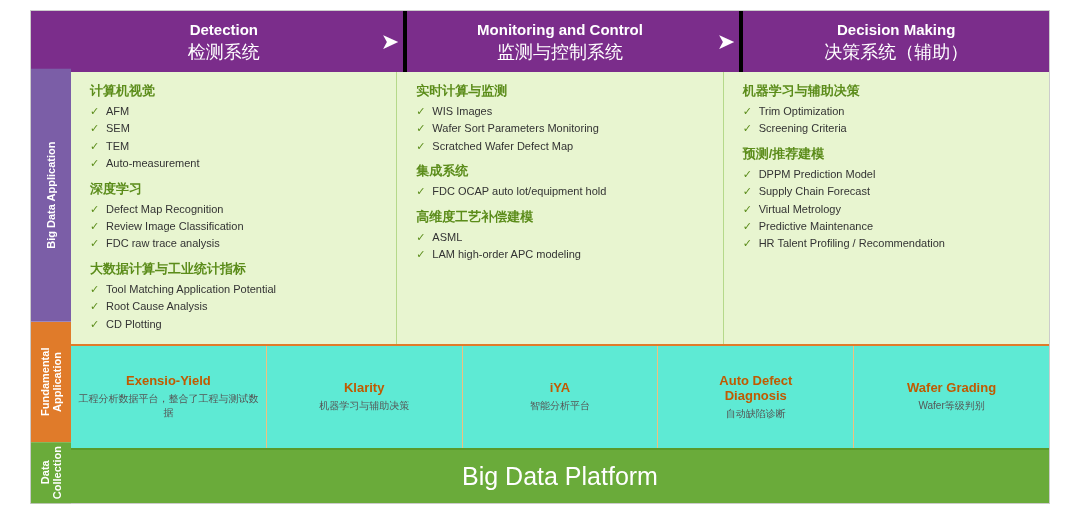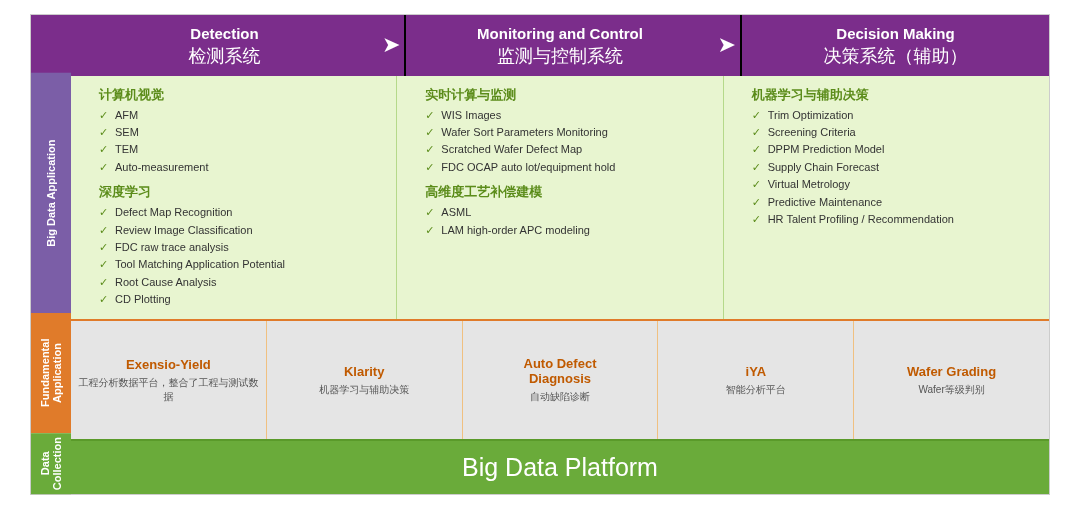--- a/index.html
+++ b/index.html
@@ -64,21 +64,21 @@
     .header-row {
       display: flex;
       flex-direction: row;
       background: #7B2D8B;
     }
     .header-cell {
       flex: 1;
       text-align: center;
       padding: 10px 8px 8px 8px;
       color: #fff;
-      border-left: 2px solid #000000;
+      border-left: 4px solid #000000;
     }
     .header-cell:first-child {
       border-left: none;
     }
     .header-title {
       font-size: 15px;
       font-weight: bold;
     }
     .header-subtitle {
       font-size: 18px;
@@ -86,21 +86,21 @@
     }
     
     .big-data-row {
       display: flex;
       flex-direction: row;
       background: #E8F5D0;
       flex: 1;
     }
     .big-data-col {
       flex: 1;
-      padding: 10px 28px;
+      padding: 10px 19px;
       border-left: 1px solid #b5d98a;
     }
     .big-data-col:first-child {
       border-left: none;
     }
     .section-title-zh {
       font-size: 13px;
       font-weight: bold;
       color: #5B8C1A;
       margin-bottom: 4px;
@@ -120,22 +120,22 @@
     .check-mark {
       color: #5B8C1A;
       margin-right: 4px;
       font-size: 11px;
       min-width: 12px;
     }
     
     .fundamental-row {
       display: flex;
       flex-direction: row;
-      background: #e5e5e5;
-      height: 120px;
+      background: #5eead4;
+      height: 104px;
       border-top: 2px solid #E07B2A;
     }
     .fundamental-cell {
       flex: 1;
       display: flex;
       flex-direction: column;
       align-items: center;
       justify-content: center;
       padding: 8px 6px;
       border-left: 1px solid #f0c080;
@@ -235,20 +235,21 @@
             </div>
           <div class="check-item">
               <span class="check-mark">✓</span>
               <span>Review Image Classification</span>
             </div>
           <div class="check-item">
               <span class="check-mark">✓</span>
               <span>FDC raw trace analysis</span>
             </div>
 
+          <div class="section-title-zh">大数据计算与工业统计指标</div>
           <div class="check-item">
               <span class="check-mark">✓</span>
               <span>Tool Matching Application Potential</span>
             </div>
           <div class="check-item">
               <span class="check-mark">✓</span>
               <span>Root Cause Analysis</span>
             </div>
           <div class="check-item">
               <span class="check-mark">✓</span>
@@ -265,20 +266,21 @@
             </div>
           <div class="check-item">
               <span class="check-mark">✓</span>
               <span>Wafer Sort Parameters Monitoring</span>
             </div>
           <div class="check-item">
               <span class="check-mark">✓</span>
               <span>Scratched Wafer Defect Map</span>
             </div>
 
+          <div class="section-title-zh">集成系统</div>
           <div class="check-item">
               <span class="check-mark">✓</span>
               <span>FDC OCAP auto lot/equipment hold</span>
             </div>
 
           <div class="section-title-zh">高维度工艺补偿建模</div>
           <div class="check-item">
               <span class="check-mark">✓</span>
               <span>ASML</span>
             </div>
@@ -293,20 +295,21 @@
           <div class="section-title-zh">机器学习与辅助决策</div>
           <div class="check-item">
               <span class="check-mark">✓</span>
               <span>Trim Optimization</span>
             </div>
           <div class="check-item">
               <span class="check-mark">✓</span>
               <span>Screening Criteria</span>
             </div>
 
+          <div class="section-title-zh">预测/推荐建模</div>
           <div class="check-item">
               <span class="check-mark">✓</span>
               <span>DPPM Prediction Model</span>
             </div>
           <div class="check-item">
               <span class="check-mark">✓</span>
               <span>Supply Chain Forecast</span>
             </div>
           <div class="check-item">
               <span class="check-mark">✓</span>
@@ -324,29 +327,29 @@
       </div>
 
       <div class="fundamental-row">
         <div class="fundamental-cell">
           <div class="fund-title">Exensio-Yield</div>
           <div class="fund-subtitle">工程分析数据平台，整合了工程与测试数据</div>
         </div>
         <div class="fundamental-cell">
           <div class="fund-title">Klarity</div>
           <div class="fund-subtitle">机器学习与辅助决策</div>
+        </div>
+        <div class="fundamental-cell">
+          <div class="fund-title">iYA</div>
+          <div class="fund-subtitle">智能分析平台</div>
         </div>
         <div class="fundamental-cell">
           <div class="fund-title" style="white-space: pre-line;">Auto Defect
 Diagnosis</div>
           <div class="fund-subtitle">自动缺陷诊断</div>
-        </div>
-        <div class="fundamental-cell">
-          <div class="fund-title">iYA</div>
-          <div class="fund-subtitle">智能分析平台</div>
         </div>
         <div class="fundamental-cell">
           <div class="fund-title">Wafer  Grading</div>
           <div class="fund-subtitle">Wafer等级判别</div>
         </div>
       </div>
 
       <div class="data-collection-row">
         <div class="data-collection-text">Big Data Platform</div>
       </div>

